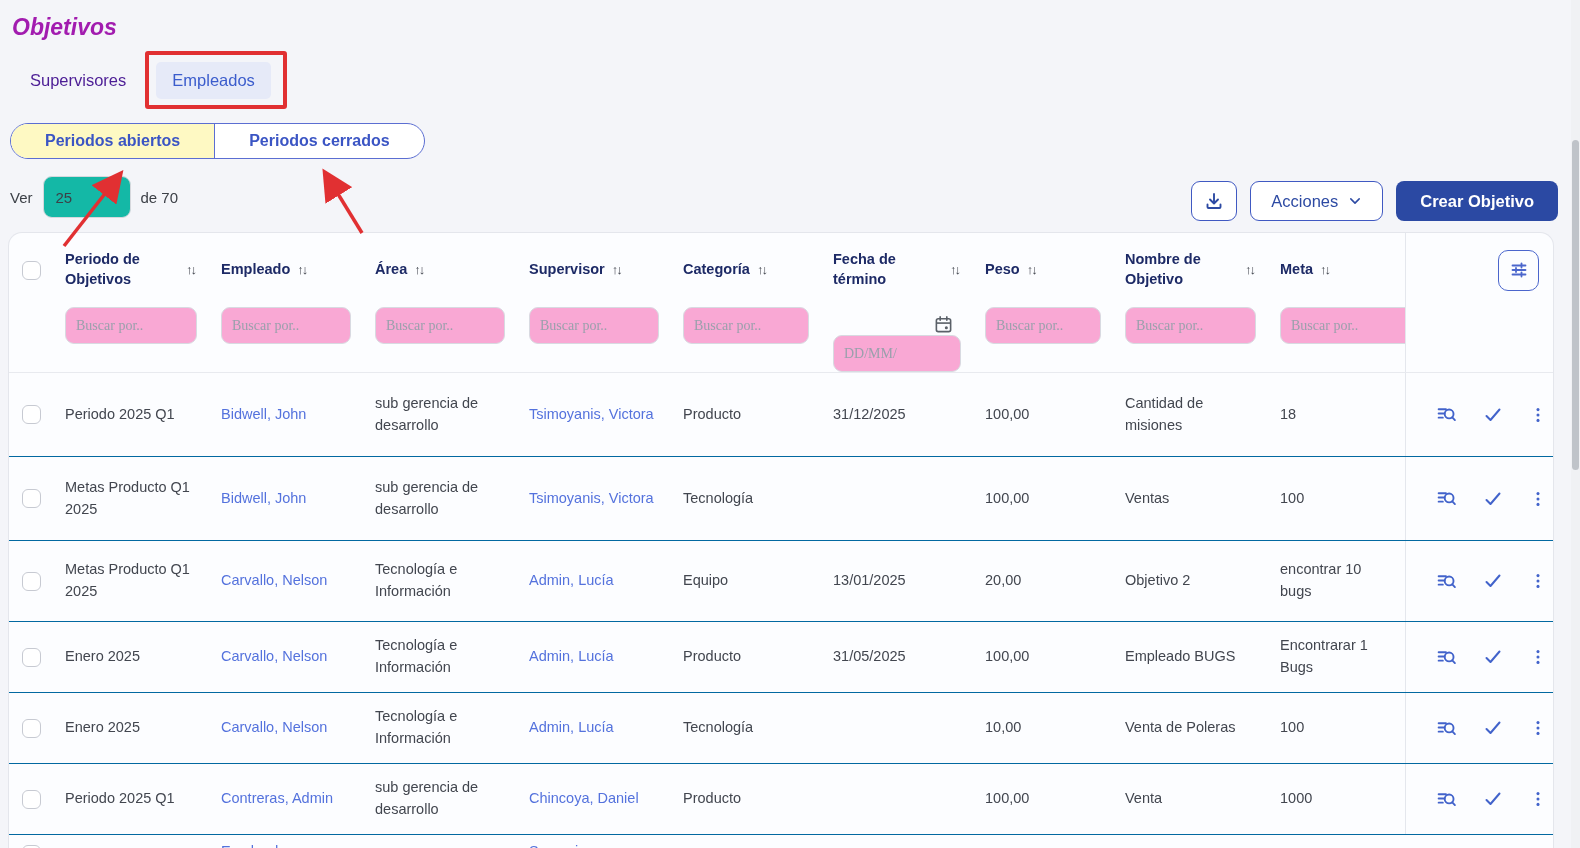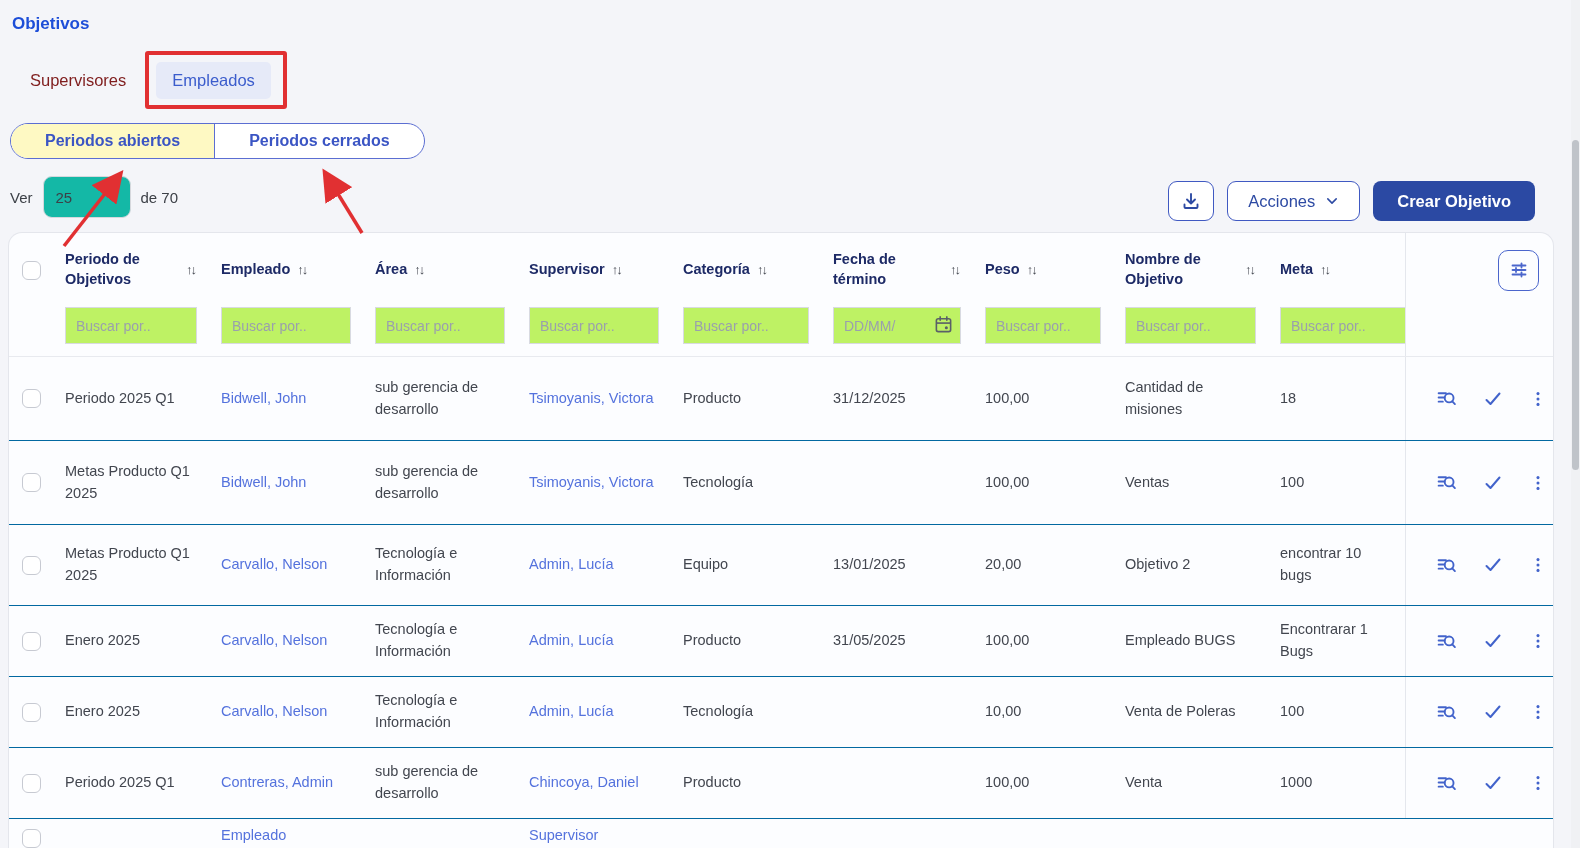--- a/index.html
+++ b/index.html
@@ -8,27 +8,27 @@
     font-family:"Liberation Sans", sans-serif;
     background:#f4f5f9;
     position:relative;
     color:#42464f;
   }
   .page { position:relative; width:1580px; height:848px; }
 
   
   .page-title {
     position:absolute; left:12px; top:14px;
-    font-size:17px; font-weight:bold; color:#1d4ed8;
+    font-size:23px; font-weight:bold; color:#a21caf;font-style:italic;
   }
   .tabs { position:absolute; left:14px; top:62px; display:flex; align-items:center; }
   .tab {
     font-size:16.5px; padding:9px 16px; border-radius:5px; cursor:pointer; white-space:nowrap;
   }
-  .tab.inactive { color:#7f1d1d; }
+  .tab.inactive { color:#4c1d95; }
   .tab.active { color:#3b5ccc; background:#e6eaf8; margin-left:14px; }
 
   .red-box {
     position:absolute; left:145px; top:51px; width:142px; height:58px;
     border:4px solid #e13032; border-radius:3px; pointer-events:none; z-index:6;
   }
 
   .segmented {
     position:absolute; left:10px; top:123px; height:36px;
     display:flex; border:1.5px solid #5b6ed2; border-radius:18px; overflow:hidden; background:#fff;
@@ -44,21 +44,21 @@
     position:absolute; left:10px; top:176px; height:42px;
     display:flex; align-items:center; gap:10px; font-size:15px; color:#3c4047;justify-content:space-between;
   }
   .page-size-select {
     width:88px; height:42px; background:#14b8a6; border:1px solid #d6d8dd; border-radius:9px;
     display:flex; align-items:center; justify-content:space-between; padding:0 12px; cursor:pointer;
   }
   .page-size-select svg { flex:0 0 auto; }
 
   .toolbar {
-    position:absolute; right:45px; top:177px; height:48px; display:flex; gap:13px; align-items:center;
+    position:absolute; right:22px; top:177px; height:48px; display:flex; gap:13px; align-items:center;
   }
   .icon-btn {
     width:46px; height:40px; border:1.5px solid #4059c2; border-radius:9px; background:#fff;
     display:flex; align-items:center; justify-content:center; cursor:pointer;
   }
   .btn-outline {
     height:40px; border:1.5px solid #4059c2; border-radius:9px; background:#fff;
     display:flex; align-items:center; gap:10px; padding:0 20px;
     font-size:16.5px; color:#2d4aa3; cursor:pointer; white-space:nowrap;
   }
@@ -85,25 +85,25 @@
     width:19px; height:19px; border:1.5px solid #c7cad2; border-radius:6px; background:#fff; cursor:pointer;
     display:inline-block;
   }
   .header-row { min-height:74px; }
   .hcell { display:flex; align-items:center; gap:7px; }
   .hlabel { font-weight:bold; color:#1d2a66; font-size:14.5px; line-height:1.35; }
   .sort { color:#3f434c; font-size:13px; letter-spacing:-2px; cursor:pointer; flex:0 0 auto; padding-right:2px; }
   .filter-row { min-height:50px; align-items:start; }
   .filter-cell { position:relative; }
   .filter-input {
-    width:100%; height:37px; border:1.5px solid #d8dae1; border-radius:0; background:#bef264;
-    font-family:Liberation Sans, sans-serif; font-size:14px; color:#42464f; padding:0 10px; outline:none;
+    width:100%; height:37px; border:1.5px solid #d8dae1; border-radius:9px; background:#f9a8d4;
+    font-family:Liberation Serif, serif; font-size:14px; color:#42464f; padding:0 10px; outline:none;
   }
   .filter-input::placeholder { color:#9aa0ac; }
-  .date-cell .filter-input { padding-right:38px; }
+  .date-cell .filter-input { padding-right:38px;margin-top:28px; }
   .date-cal {
     position:absolute; right:20px; top:8px; pointer-events:none;
   }
   .meta-filter .filter-input { width:150px; }
   .col-actions { border-left:1px solid #e4e7ed; height:100%; display:flex; align-items:center; }
   .actions-head { justify-content:flex-end; padding-right:16px; }
   .settings-btn {
     width:41px; height:41px; border:1.3px solid #4b66cc; border-radius:10px; background:#fcfdff;
     display:flex; align-items:center; justify-content:center; cursor:pointer;
   }

